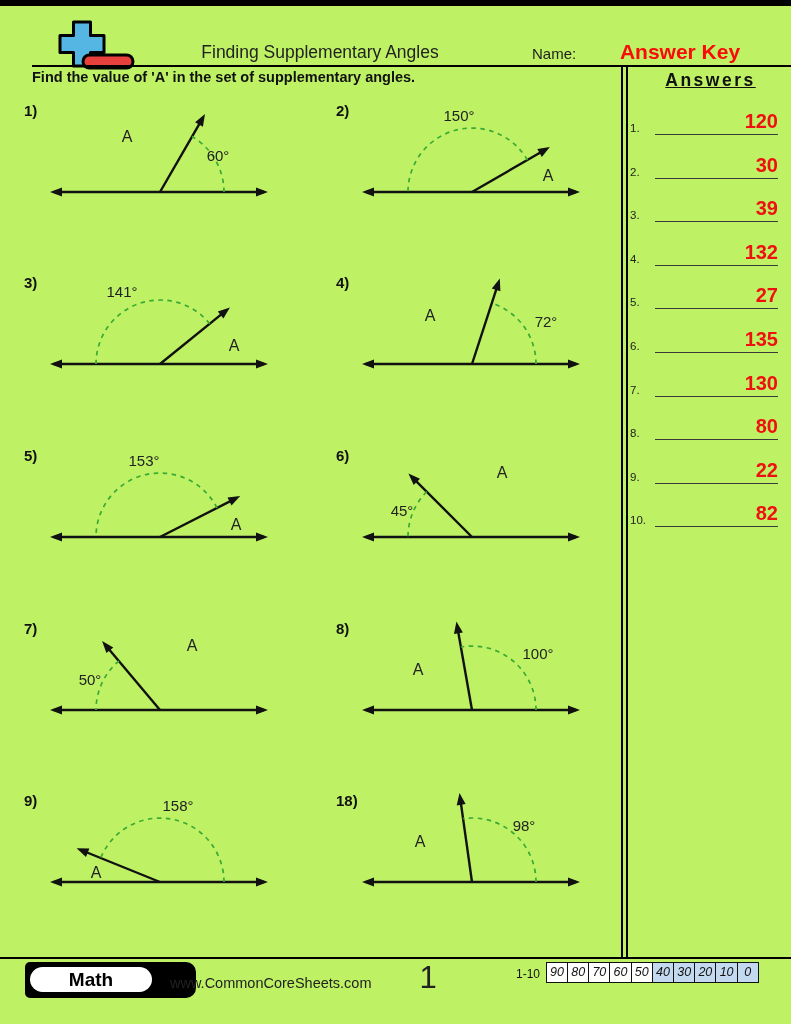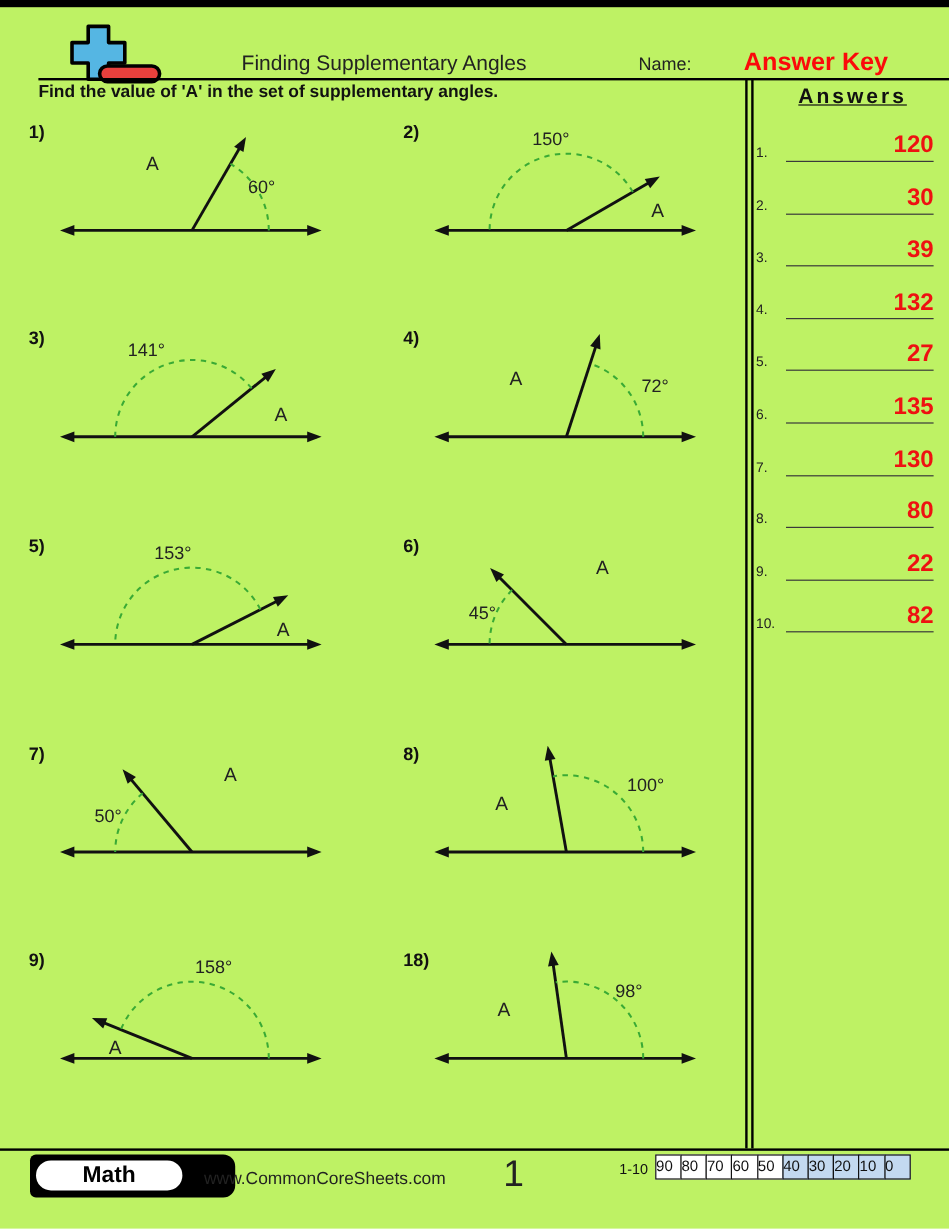--- a/index.html
+++ b/index.html
@@ -34,21 +34,21 @@
               border-radius:5px 10px 10px 5px;padding-left:36px;}
   .math-pill{position:absolute;left:5px;top:5px;width:122px;height:25px;background:#fff;
              border-radius:13px;text-align:center;font-size:19px;font-weight:bold;
              line-height:25px;color:#000;}
   .website{position:absolute;left:170px;top:975px;font-size:14.5px;color:#222;text-align:center;}
   .page-number{position:absolute;left:398px;top:960px;width:60px;text-align:center;
                font-size:31px;color:#222;}
   .grade-range{position:absolute;left:488px;top:967px;width:52px;text-align:right;font-size:12px;color:#111;}
   .grade-boxes{position:absolute;left:547px;top:962px;display:flex;}
   .grade-cell{width:20.5px;height:19px;border:1.3px solid #111;margin-left:-1.3px;
-              font-size:12.5px;line-height:19px;background:#fff;color:#111;}
+              text-align:center;font-size:12.5px;line-height:19px;background:#fff;color:#111;font-style:italic;}
   .grade-cell.hl{background:var(--grade_highlight);}
 </style>
 </head>
 <body>
 
 <div class="page">
   <div class="topbar"></div>
 
   <svg class="logo" width="80" height="52" viewBox="0 0 80 52">
     <path d="M17.5 4 L34.5 4 L34.5 17.5 L48 17.5 L48 34.5 L34.5 34.5 L34.5 48 L17.5 48 L17.5 34.5 L4 34.5 L4 17.5 L17.5 17.5 Z" style="fill:var(--logo_blue)" stroke="#000" stroke-width="3" stroke-linejoin="round"></path>

